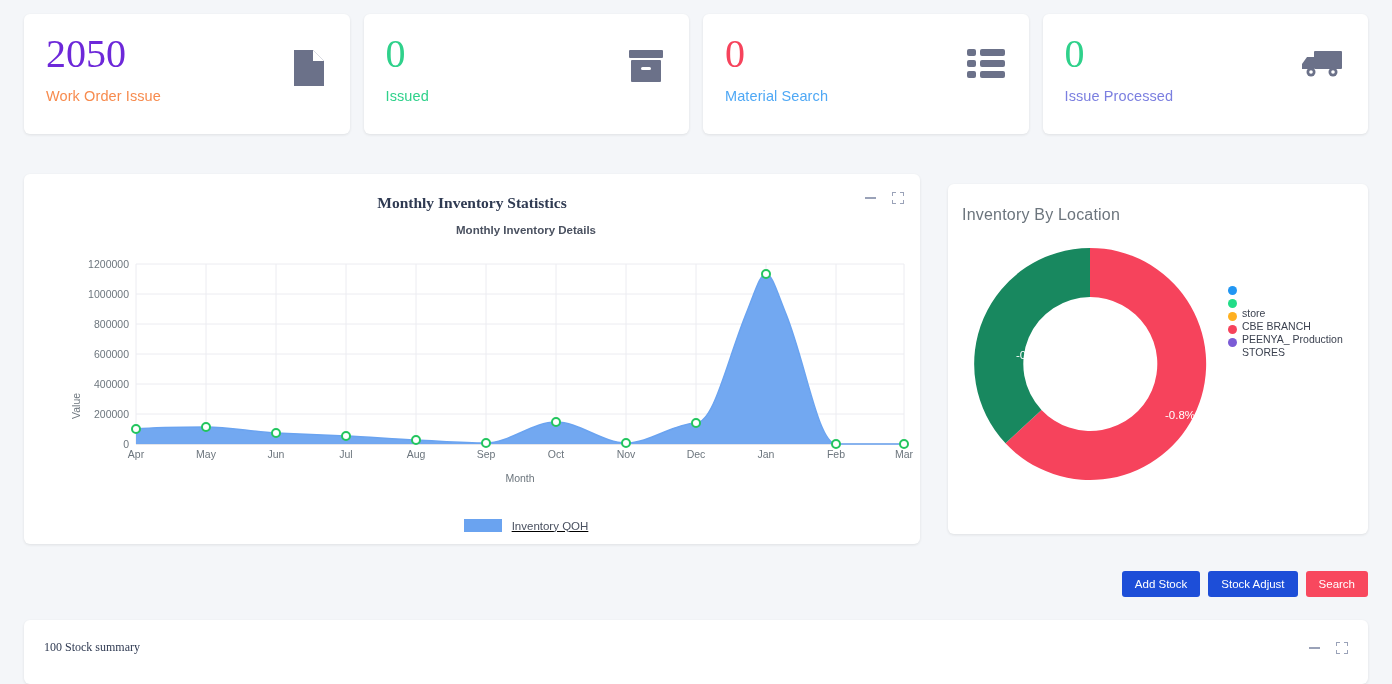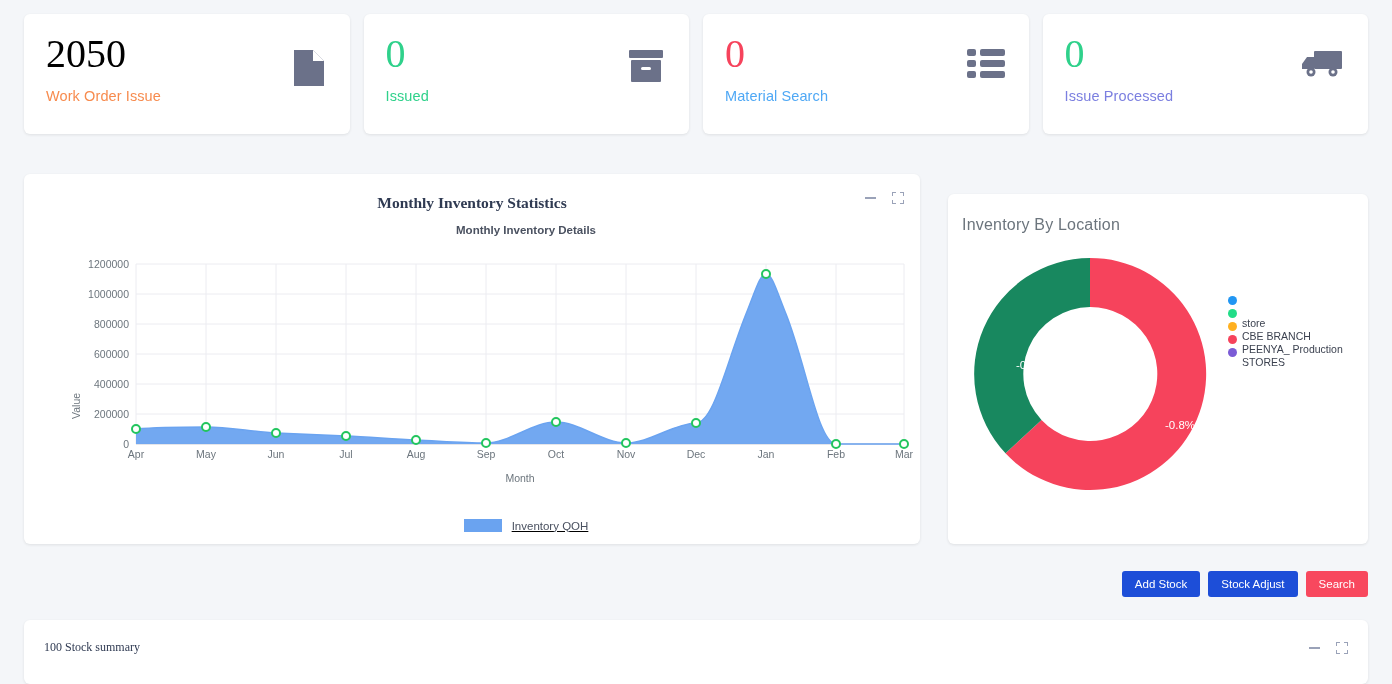--- a/index.html
+++ b/index.html
@@ -51,21 +51,21 @@
     margin-top: 16px;
     margin-right: 2px;
   }
   .stat-icon svg { display: block; }
 
   
   .panels-row {
     display: flex;
     padding: 40px 24px 0 24px;
     gap: 28px;
-    align-items: flex-end;
+    align-items: center;
   }
   .panel {
     background: #ffffff;
     border-radius: 6px;
     box-shadow: 0 1px 3px rgba(0,0,0,0.09);
     position: relative;
   }
   .panel-chart { width: 896px; height: 370px; }
   .panel-donut { width: 420px; height: 350px; }
 
@@ -191,21 +191,21 @@
 </style>
 </head>
 <body>
 
 <div class="page">
 
   <div class="stats-row">
 
     <div class="stat-card">
       <div class="stat-text">
-        <div class="stat-value" style="color:#000000">2050</div>
+        <div class="stat-value" style="color:#6d28d9">2050</div>
         <div class="stat-label" style="color:#f78b4e">Work Order Issue</div>
       </div>
       <div class="stat-icon">
         <svg width="34" height="40" viewBox="0 0 34 40">
           <path d="M2 2 L21 2 L32 13 L32 38 L2 38 Z" fill="#6b7189"></path>
           <path d="M21 2 L21 13 L32 13 Z" fill="#ffffff"></path>
           <path d="M21 2 L32 13 L21 13 Z" fill="#6b7189" opacity="0.0"></path>
         </svg>
       </div>
     </div>

